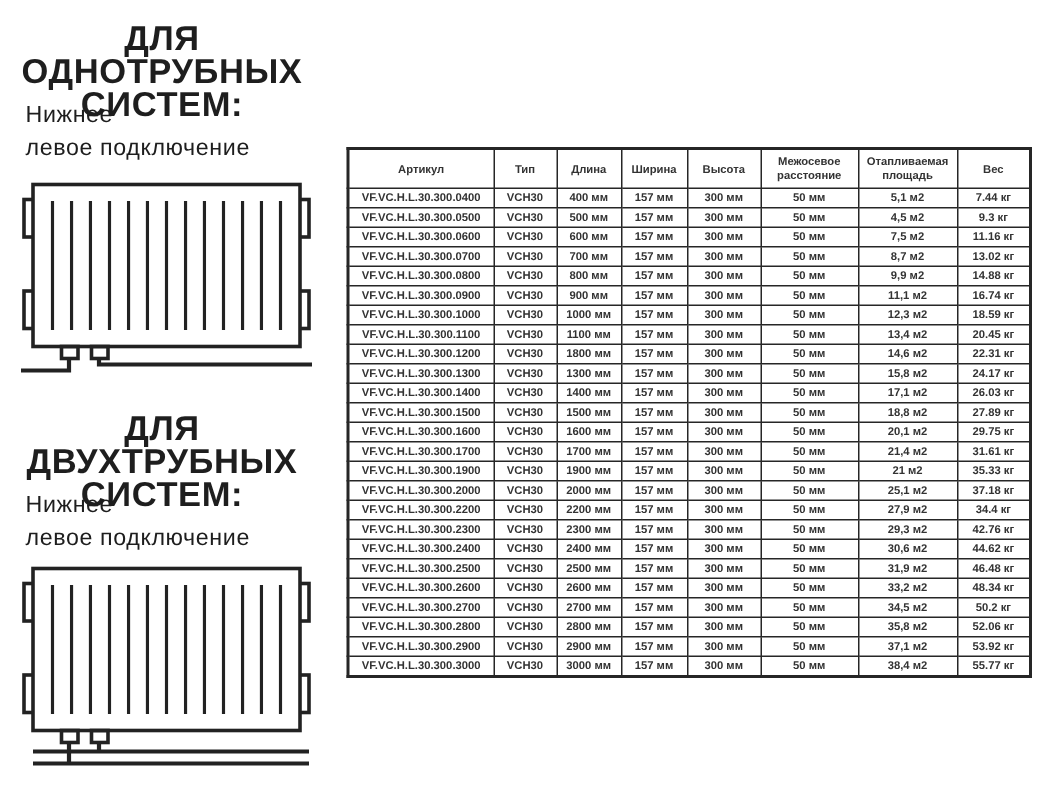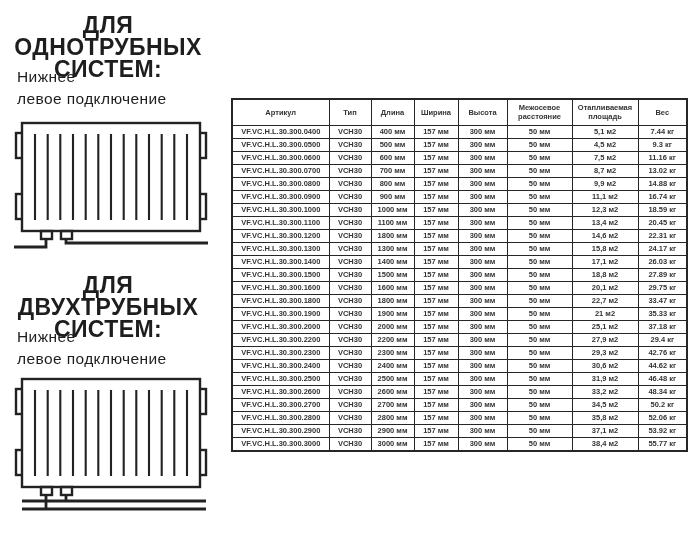--- a/index.html
+++ b/index.html
@@ -256,28 +256,28 @@
           <td>VF.VC.H.L.30.300.1600</td>
           <td>VCH30</td>
           <td>1600 мм</td>
           <td>157 мм</td>
           <td>300 мм</td>
           <td>50 мм</td>
           <td>20,1 м2</td>
           <td>29.75 кг</td>
         </tr>
         <tr>
-          <td>VF.VC.H.L.30.300.1800</td>
-          <td>VCH30</td>
-          <td>1800 мм</td>
-          <td>157 мм</td>
-          <td>300 мм</td>
-          <td>50 мм</td>
-          <td>22,7 м2</td>
-          <td>33.47 кг</td>
+          <td>VF.VC.H.L.30.300.1700</td>
+          <td>VCH30</td>
+          <td>1700 мм</td>
+          <td>157 мм</td>
+          <td>300 мм</td>
+          <td>50 мм</td>
+          <td>21,4 м2</td>
+          <td>31.61 кг</td>
         </tr>
         <tr>
           <td>VF.VC.H.L.30.300.1900</td>
           <td>VCH30</td>
           <td>1900 мм</td>
           <td>157 мм</td>
           <td>300 мм</td>
           <td>50 мм</td>
           <td>21 м2</td>
           <td>35.33 кг</td>
@@ -293,21 +293,21 @@
           <td>37.18 кг</td>
         </tr>
         <tr>
           <td>VF.VC.H.L.30.300.2200</td>
           <td>VCH30</td>
           <td>2200 мм</td>
           <td>157 мм</td>
           <td>300 мм</td>
           <td>50 мм</td>
           <td>27,9 м2</td>
-          <td>29.4 кг</td>
+          <td>34.4 кг</td>
         </tr>
         <tr>
           <td>VF.VC.H.L.30.300.2300</td>
           <td>VCH30</td>
           <td>2300 мм</td>
           <td>157 мм</td>
           <td>300 мм</td>
           <td>50 мм</td>
           <td>29,3 м2</td>
           <td>42.76 кг</td>

